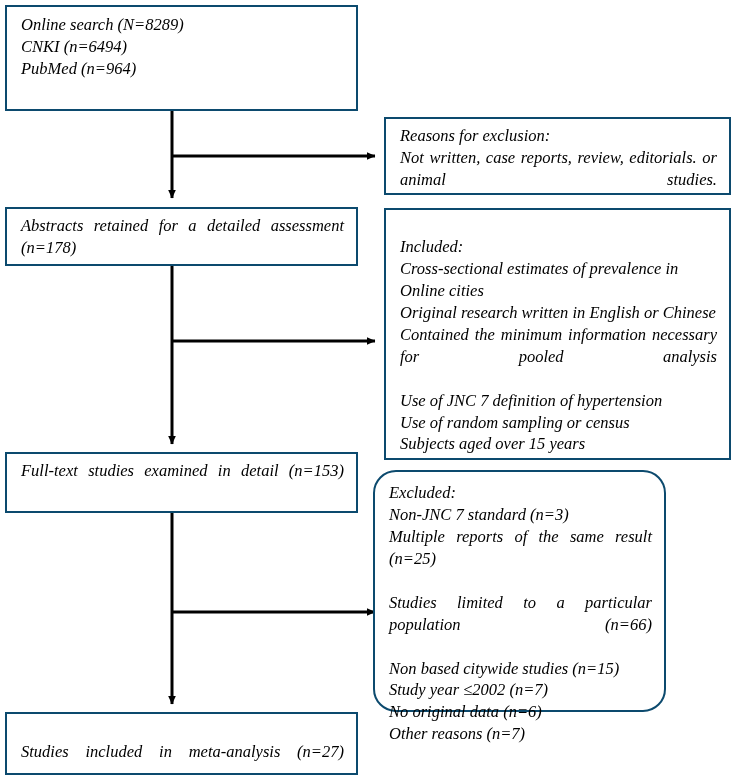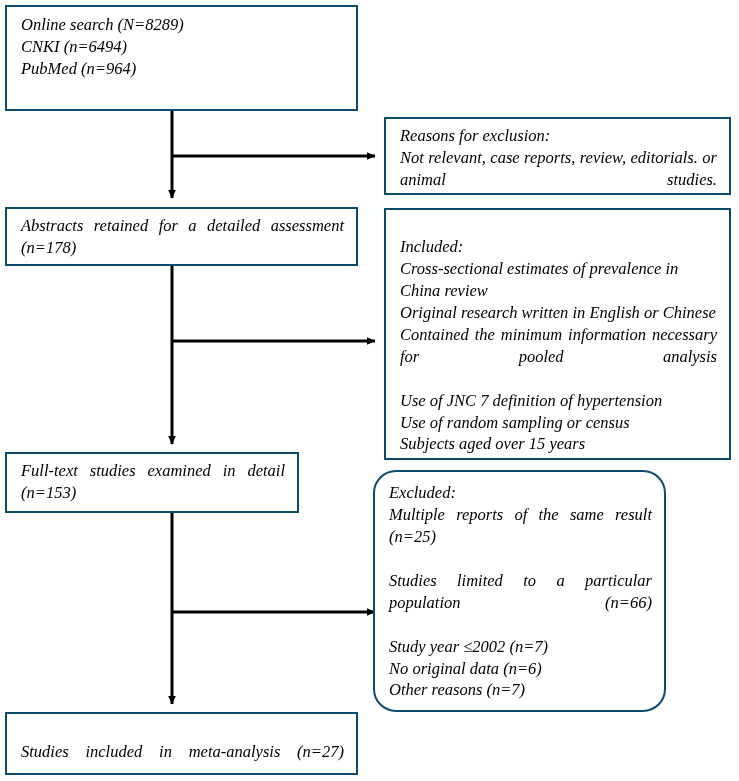--- a/index.html
+++ b/index.html
@@ -56,21 +56,21 @@
     width: 739px;
     height: 781px;
     pointer-events: none;
   }
 
   
   #box-online-search      { left: 5px;   top: 5px;   width: 353px; height: 106px; }
   #box-reasons-exclusion  { left: 384px; top: 117px; width: 347px; height: 78px;  }
   #box-abstracts          { left: 5px;   top: 207px; width: 353px; height: 59px; padding-left: 40px;  }
   #box-included           { left: 384px; top: 208px; width: 347px; height: 252px; }
-  #box-fulltext           { left: 5px;   top: 452px; width: 294px; height: 61px;  }
+  #box-fulltext           { left: 5px;   top: 452px; width: 353px; height: 61px;  }
   #box-excluded           { left: 373px; top: 470px; width: 293px; height: 242px; border-radius: 23px; }
   #box-studies-included   { left: 5px;   top: 712px; width: 353px; height: 63px;  }
 </style>
 </head>
 <body>
 
 <div id="flow-root">
 
   <svg class="connectors" viewBox="0 0 739 781" xmlns="http://www.w3.org/2000/svg">
     <defs>
@@ -108,53 +108,55 @@
     <div class="box-inner box-text nojust" style="top:7px;">
       <div class="line">Online search (N=8289)</div>
       <div class="line">CNKI (n=6494)</div>
       <div class="line">PubMed (n=964)</div>
     </div>
   </div>
 
   <div class="box" id="box-reasons-exclusion">
     <div class="box-inner box-text" style="top:6px;">
       <div class="line nojust">Reasons for exclusion:</div>
-      <div class="line just">Not relevant, case reports, review, editorials. or animal studies.</div>
+      <div class="line just">Not written, case reports, review, editorials. or animal studies.</div>
     </div>
   </div>
 
   <div class="box" id="box-abstracts">
     <div class="box-inner box-text" style="top:6px;">
       <div class="line just">Abstracts retained for a detailed assessment (n=178)</div>
     </div>
   </div>
 
   <div class="box" id="box-included">
     <div class="box-inner box-text" style="top:26px;">
       <div class="line nojust">Included:</div>
-      <div class="line nojust">Cross-sectional estimates of prevalence in China review</div>
+      <div class="line nojust">Cross-sectional estimates of prevalence in Online cities</div>
       <div class="line nojust">Original research written in English or Chinese</div>
       <div class="line just">Contained the minimum information necessary for pooled analysis</div>
       <div class="line nojust">Use of JNC 7 definition of hypertension</div>
       <div class="line nojust">Use of random sampling or census</div>
       <div class="line nojust">Subjects aged over 15 years</div>
     </div>
   </div>
 
   <div class="box" id="box-fulltext">
     <div class="box-inner box-text" style="top:6px;">
       <div class="line just">Full-text studies examined in detail (n=153)</div>
     </div>
   </div>
 
   <div class="box" id="box-excluded">
     <div class="box-inner box-text" style="top:10px;">
       <div class="line nojust">Excluded:</div>
+      <div class="line nojust">Non-JNC 7 standard (n=3)</div>
       <div class="line just">Multiple reports of the same result (n=25)</div>
       <div class="line just">Studies limited to a particular population (n=66)</div>
+      <div class="line nojust">Non based citywide studies (n=15)</div>
       <div class="line nojust">Study year ≤2002 (n=7)</div>
       <div class="line nojust">No original data (n=6)</div>
       <div class="line nojust">Other reasons (n=7)</div>
     </div>
   </div>
 
   <div class="box" id="box-studies-included">
     <div class="box-inner box-text" style="top:7px;margin-top:20px;">
       <div class="line just">Studies included in meta-analysis (n=27)</div>
     </div>

